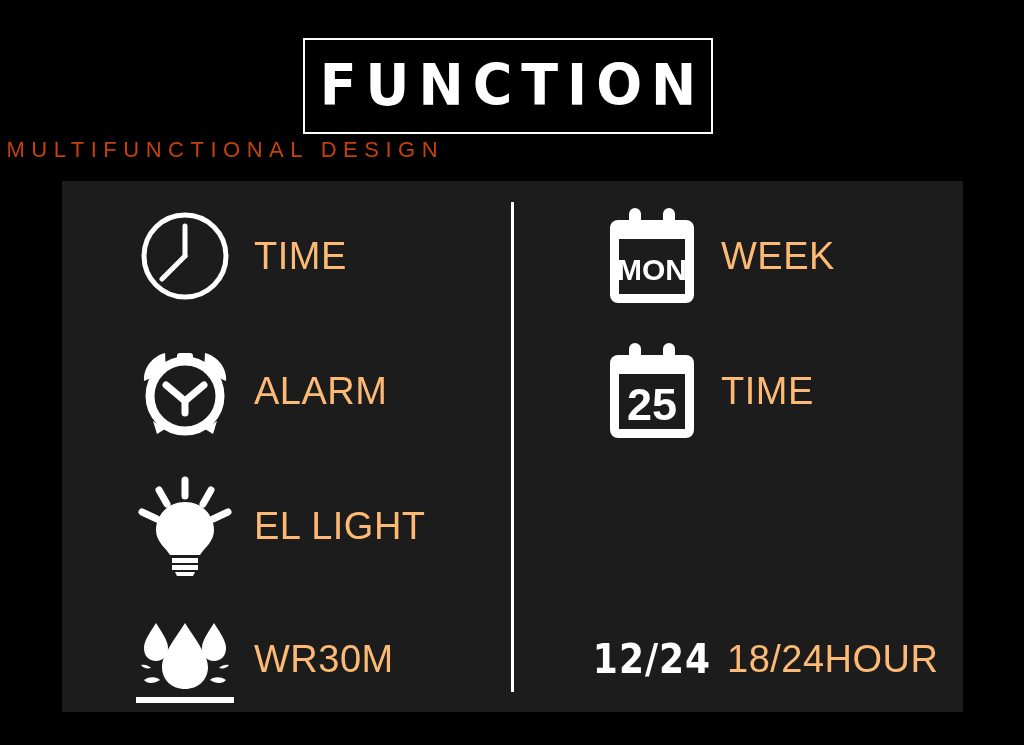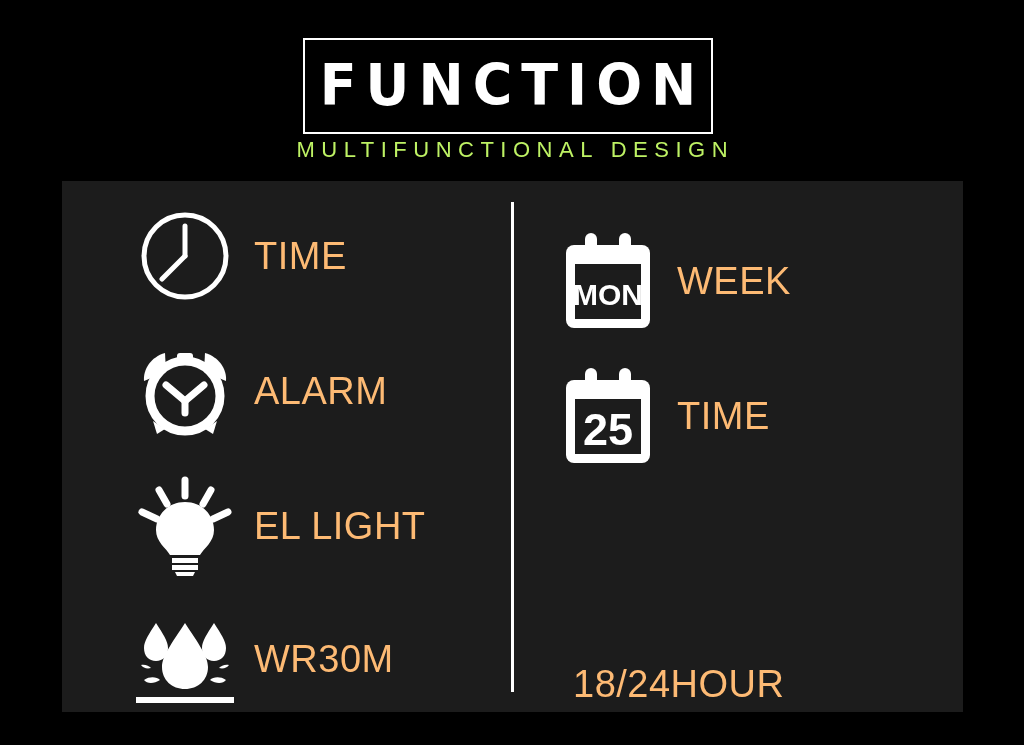--- a/index.html
+++ b/index.html
@@ -55,27 +55,27 @@
     text-indent: 9px;
     color: #ffffff;
     transform: scaleY(1.06);
   }
 
   .subtitle {
     position: absolute;
     left: 0;
     top: 137px;
     width: 1024px;
-    text-align: center;
+    text-align: left;
     font-family: "Liberation Sans", sans-serif;
     font-weight: 400;
     font-size: 22px;
     letter-spacing: 6.5px;
     text-indent: 6.5px;
-    color: #bef264;
+    color: #c2410c;
   }
 
   
   .panel {
     position: absolute;
     left: 62px;
     top: 181px;
     width: 901px;
     height: 531px;
     background: #1c1c1c;
@@ -90,21 +90,21 @@
     background: #ffffff;
   }
 
   
   .col {
     position: absolute;
     top: 181px;
     height: 531px;
   }
   .col-left  { left: 62px;  width: 450px; }
-  .col-right { left: 497px; width: 376px; margin-top: 25px; }
+  .col-right { left: 541px; width: 376px; }
 
   .feature {
     position: absolute;
     height: 110px;
     display: flex;
     align-items: center;
   }
   .col-left  .feature { left: 68px; }
   .col-right .feature { left: 56px; }
 
@@ -264,17 +264,20 @@
           <rect x="6" y="14" width="84" height="83" rx="8" fill="#ffffff"></rect>
           <rect x="15" y="33" width="66" height="55" fill="#1c1c1c"></rect>
           <text x="48" y="79" text-anchor="middle" font-family="Liberation Sans, sans-serif" font-size="45" font-weight="bold" fill="#ffffff">25</text>
         </svg>
       </div>
       <div class="feature-label">TIME</div>
     </div>
 
 
     <div class="feature r4">
+      <div class="icon-slot">
+        <span class="icon-1224">12/24</span>
+      </div>
       <div class="feature-label label-1224">18/24HOUR</div>
     </div>
   </div>
 
 </div>
 
 </body></html>

